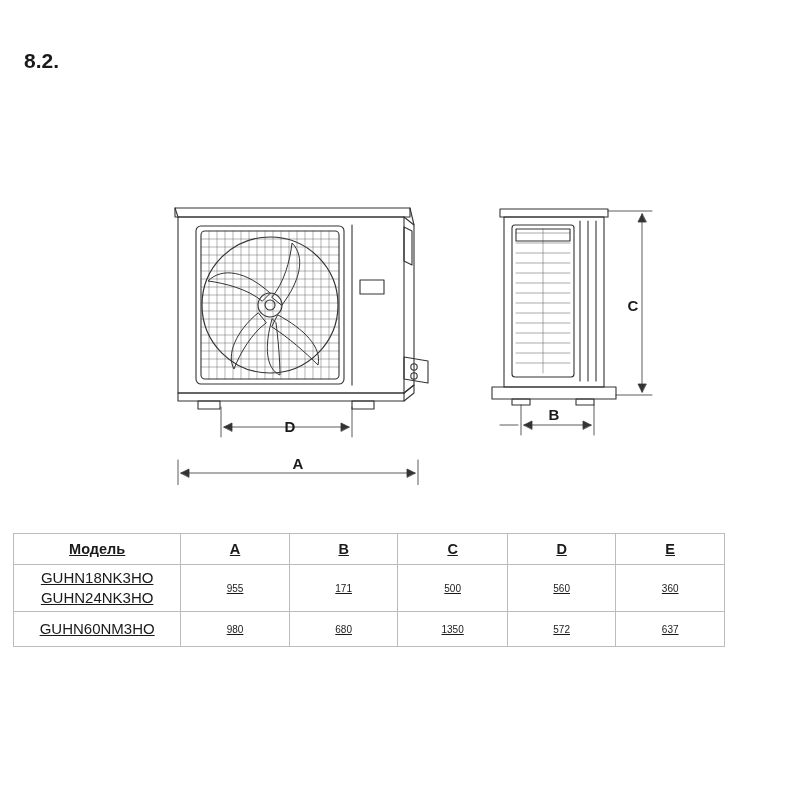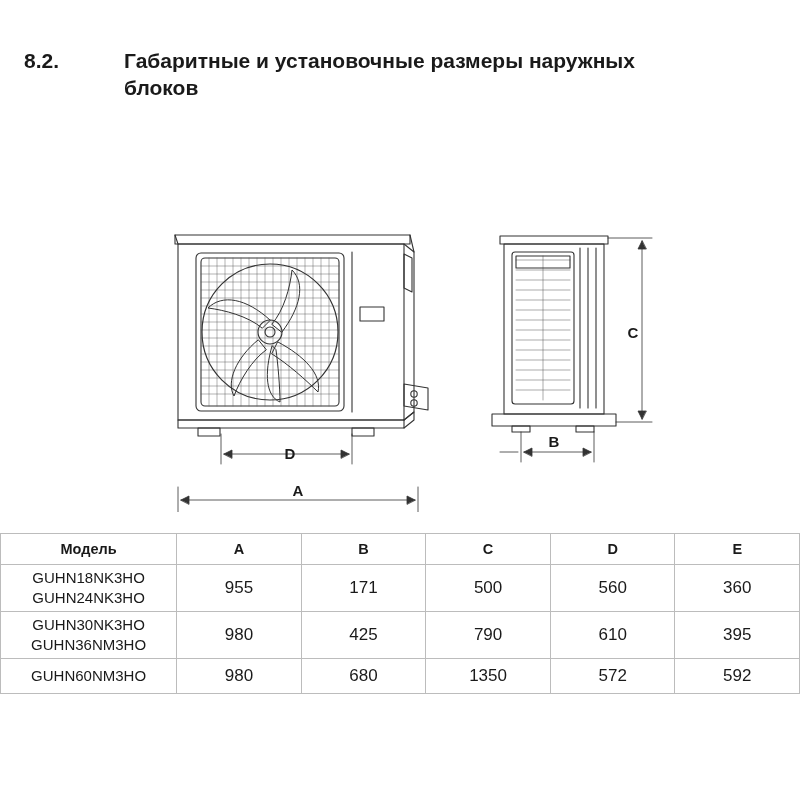--- a/index.html
+++ b/index.html
@@ -12,23 +12,22 @@
     height: 800px;
     font-family: "Liberation Sans", sans-serif;
     color: #1a1a1a;
     position: relative;
     overflow: hidden;
   }
 
   
   .heading {
     display: flex;
-    align-items: flex-start;
+    align-items: flex-end;
     padding: 48px 30px 0 24px;
-    gap: 10px;
   }
   .heading-number {
     font-size: 21px;
     font-weight: bold;
     min-width: 90px;
     line-height: 1.28;
   }
   .heading-text {
     font-size: 21px;
     font-weight: bold;
@@ -45,25 +44,26 @@
 
   svg.drawing-svg {
     position: absolute;
     top: 0;
     left: 0;
   }
 
   
   .spec-table {
     position: absolute;
-    left: 0;
+    left: 13px;
     top: 533px;
-    width: 800px;
+    width: 712px;
     border-collapse: collapse;
     font-size: 14.5px;
+    text-decoration: underline;
   }
   .spec-table th, .spec-table td {
     border: 1px solid #bcbcbc;
     text-align: center;
     vertical-align: middle;
     padding: 0;
   }
   .spec-table thead th {
     height: 30px;
     font-weight: bold;
@@ -74,29 +74,28 @@
   }
   .col-model { width: 176px; }
   .col-dim { width: 124.8px; }
   .model-cell {
     text-align: center;
     line-height: 1.32;
     font-size: 15px;
     padding: 2px 0;
   }
   .model-cell div { white-space: nowrap; }
-  .value-cell { font-size: 17px; }
+  .value-cell { font-size: 10px; }
   .row-single td { height: 34px; }
 </style>
 </head>
 <body>
 
 <div class="heading">
   <div class="heading-number">8.2.</div>
-  <div class="heading-text">Габаритные и установочные размеры наружных блоков</div>
 </div>
 
 <div class="drawings">
   <svg class="drawing-svg" width="800" height="410" viewBox="0 0 800 410">
     <g fill="none" stroke="#333333" stroke-width="1.1" stroke-linejoin="round" stroke-linecap="round">
 
       <g>
 
         <path d="M175 133 L410 133 L410 142 L175 142 Z"></path>
 
@@ -293,35 +292,24 @@
       <td class="model-cell">
         <div>GUHN18NK3HO</div>
         <div>GUHN24NK3HO</div>
       </td>
       <td class="value-cell">955</td>
       <td class="value-cell">171</td>
       <td class="value-cell">500</td>
       <td class="value-cell">560</td>
       <td class="value-cell">360</td>
     </tr>
-    <tr>
-      <td class="model-cell">
-        <div>GUHN30NK3HO</div>
-        <div>GUHN36NM3HO</div>
-      </td>
-      <td class="value-cell">980</td>
-      <td class="value-cell">425</td>
-      <td class="value-cell">790</td>
-      <td class="value-cell">610</td>
-      <td class="value-cell">395</td>
-    </tr>
     <tr class="row-single">
       <td class="model-cell">
         <div>GUHN60NM3HO</div>
       </td>
       <td class="value-cell">980</td>
       <td class="value-cell">680</td>
       <td class="value-cell">1350</td>
       <td class="value-cell">572</td>
-      <td class="value-cell">592</td>
+      <td class="value-cell">637</td>
     </tr>
   </tbody>
 </table>
 
 </body></html>

